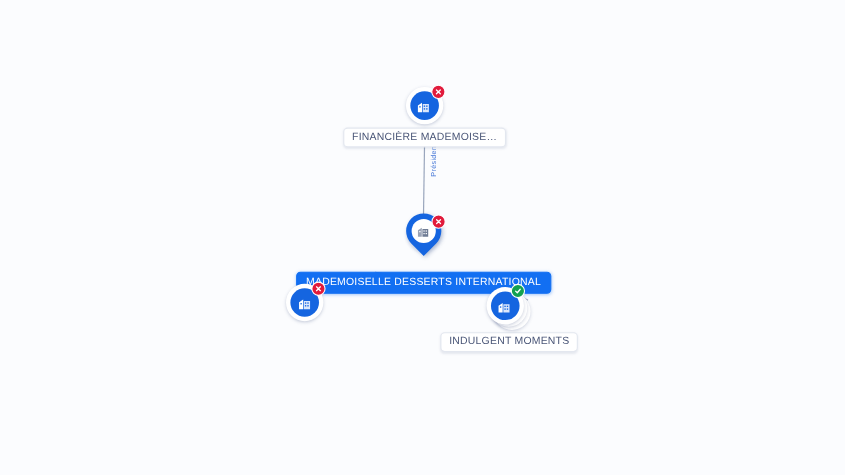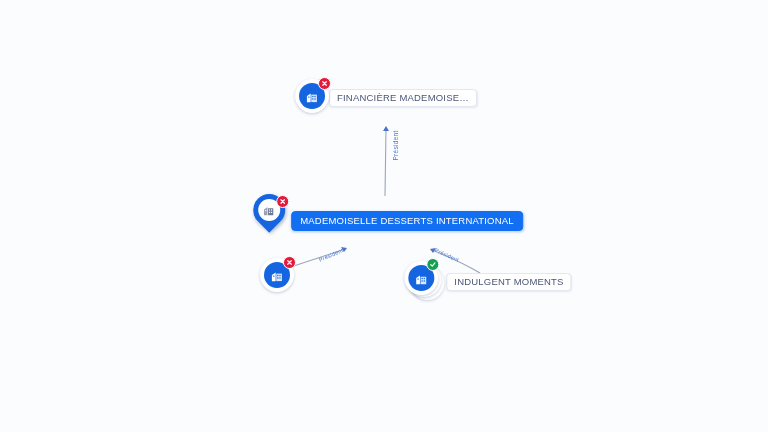--- a/index.html
+++ b/index.html
@@ -25,21 +25,21 @@
     left: 0;
     top: 0;
     width: 768px;
     height: 432px;
   }
 
   
   .node {
     position: absolute;
     display: flex;
-    flex-direction: row;
+    flex-direction: column;
     align-items: center;
     transform: translate(-50%, 0);
   }
 
   
   .marker-wrap {
     position: relative;
     width: 34px;
     height: 34px;
   }
@@ -257,21 +257,21 @@
         </svg>
       </div>
       <div class="badge red" style="right:-2px; top:-2px;">
         <svg width="7" height="7" viewBox="0 0 10 10">
           <path d="M2.5 2.5 L7.5 7.5 M7.5 2.5 L2.5 7.5" stroke="#ffffff" stroke-width="1.7" stroke-linecap="round"></path>
         </svg>
       </div>
     </div>
   </div>
 
-  <div class="node" style="left:488px; top:261px;">
+  <div class="node" style="left:463px; top:261px;">
     <div class="marker-wrap stack" style="width:42px; height:40px;">
       <div class="stack-card c1"></div>
       <div class="stack-card c2"></div>
       <div class="marker-disc"></div>
       <div class="marker-inner">
         <svg width="15" height="15" viewBox="0 0 24 24">
           <path d="M3 21 V11 L9 7 L9 21 Z" fill="#ffffff"></path>
           <path d="M10 21 V9 L19 9 L19 21 Z" fill="#dbe7fb"></path>
           <rect x="11.5" y="11" width="2" height="2" fill="#1565e0"></rect>
           <rect x="15" y="11" width="2" height="2" fill="#1565e0"></rect>

